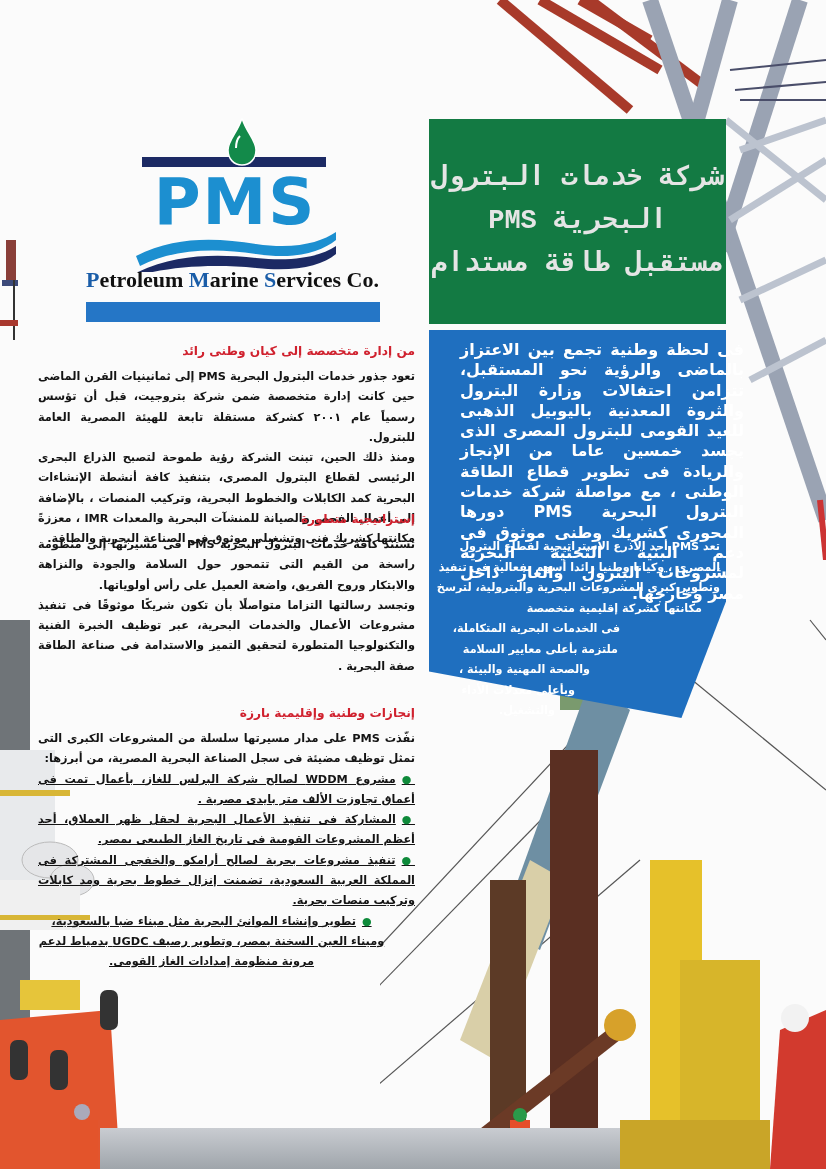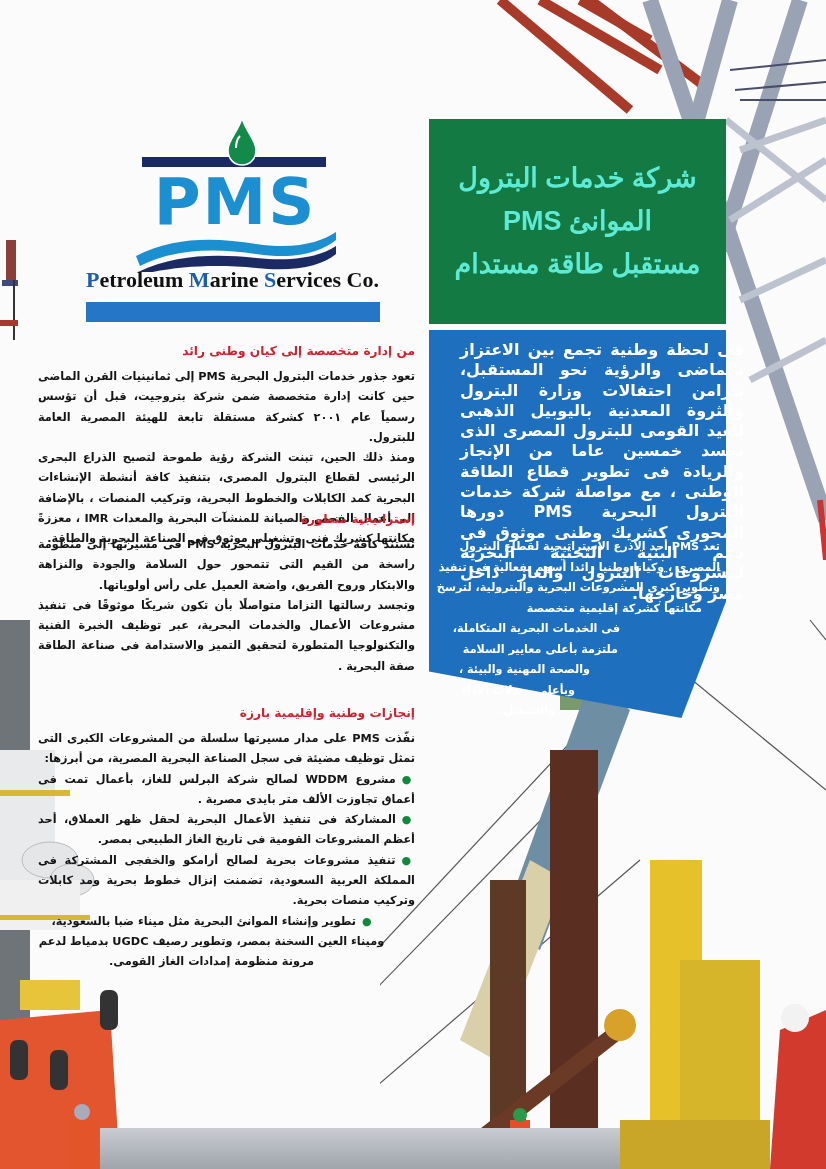--- a/index.html
+++ b/index.html
@@ -16,21 +16,21 @@
   .photo-left-rig { position: absolute; left: 0; top: 220px; width: 20px; height: 120px; }
 
   
   .title-box {
     position: absolute; left: 429px; top: 119px; width: 297px; height: 205px;
     background: #137a43;
     display: flex; flex-direction: column; justify-content: center; align-items: center;
     padding: 10px 12px;
   }
   .title-box .title-line {
-    color: #5eead4; font-family: Liberation Sans, sans-serif; font-weight: bold;
+    color: #e5e5e5; font-family: Liberation Mono, monospace; font-weight: bold;
     font-size: 27px; line-height: 43px; direction: rtl; text-align: center; white-space: nowrap;
   }
 
   
   .intro-box {
     position: absolute; left: 429px; top: 330px; width: 297px; height: 388px;
     background: #1f6fbf;
     clip-path: polygon(0 0, 100% 0, 100% 70%, 85% 100%, 0 88%);
   }
   .intro-text {
@@ -62,21 +62,21 @@
   .logo-name .cap { color: #1a5da8; }
   .logo-bar-bottom { position: absolute; left: 0; top: 186px; width: 294px; height: 20px; background: #2576c6; }
 
   
   .section { position: absolute; left: 38px; width: 377px; direction: rtl; color: #141414; }
   .section h2 {
     color: #d0212e; font-size: 12.2px; font-weight: bold; line-height: 20px; margin-bottom: 6px;
   }
   .section p { font-size: 11.3px; line-height: 20.3px; text-align: justify; font-weight: bold; text-align-last: right; }
   .section ul { list-style: none; }
-  .section li { font-size: 11.3px; line-height: 20.3px; font-weight: bold; text-align: justify; }
+  .section li { font-size: 11.3px; line-height: 20.3px; font-weight: bold; text-align: justify; text-decoration: underline; }
   .bullet { color: #0e8a3a; font-size: 11px; margin-left: 6px; }
 
   .sec1 { top: 341px; }
   .sec2 { top: 509px; }
   .sec3 { top: 703px; }
   .sec3 li.indent3 { padding-right: 30px; text-align: center; }
 </style>
 </head>
 <body>
 
@@ -155,21 +155,21 @@
     <path d="M400 430 L446 410 L446 569 L390 569 Z" fill="#d23a2e"></path>
     <circle cx="415" cy="418" r="14" fill="#f2f2f2"></circle>
     <rect x="130" y="520" width="20" height="45" fill="#e64e2b"></rect>
     <circle cx="140" cy="515" r="7" fill="#2a9a4a"></circle>
   </svg>
 
   <div class="photo-sea"></div>
 
   <div class="title-box">
     <div class="title-line">شركة خدمات البترول</div>
-    <div class="title-line">الموانئ PMS</div>
+    <div class="title-line">البحرية PMS</div>
     <div class="title-line">مستقبل طاقة مستدام</div>
   </div>
 
   <div class="intro-box"></div>
   <p class="intro-text">فى لحظة وطنية تجمع بين الاعتزاز بالماضى والرؤية نحو المستقبل، تتزامن احتفالات وزارة البترول والثروة المعدنية باليوبيل الذهبى للعيد القومى للبترول المصرى الذى يجسد خمسين عاما من الإنجاز والريادة فى تطوير قطاع الطاقة الوطنى ، مع مواصلة شركة خدمات البترول البحرية PMS دورها المحورى كشريك وطنى موثوق فى دعم البنية التحتية البحرية لمشروعات البترول والغاز داخل مصر وخارجها.</p>
   <div class="intro-text2">
     <span class="ln">تعد PMS أحد الأذرع الاستراتيجية لقطاع البترول</span>
     <span class="ln">المصرى ، وكيانا وطنيا رائدا أسهم بفعالية فى تنفيذ</span>
     <span class="ln">وتطوير كبرى المشروعات البحرية والبترولية، لترسخ</span>
     <span class="ln" style="padding-right:18px">مكانتها كشركة إقليمية متخصصة</span>

